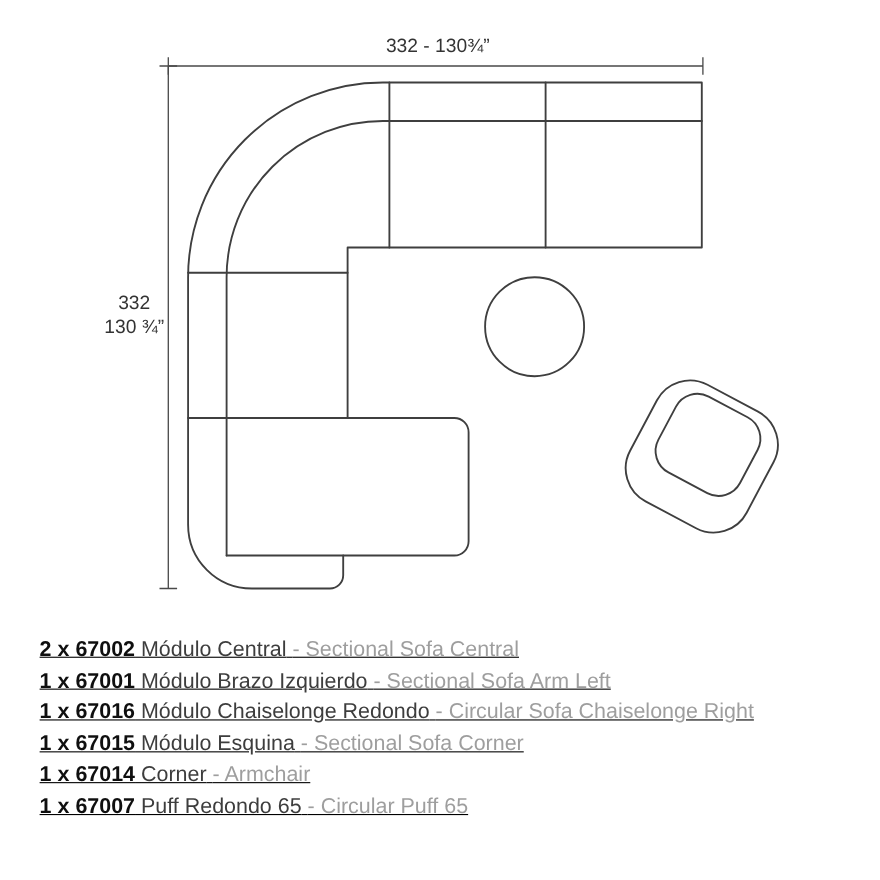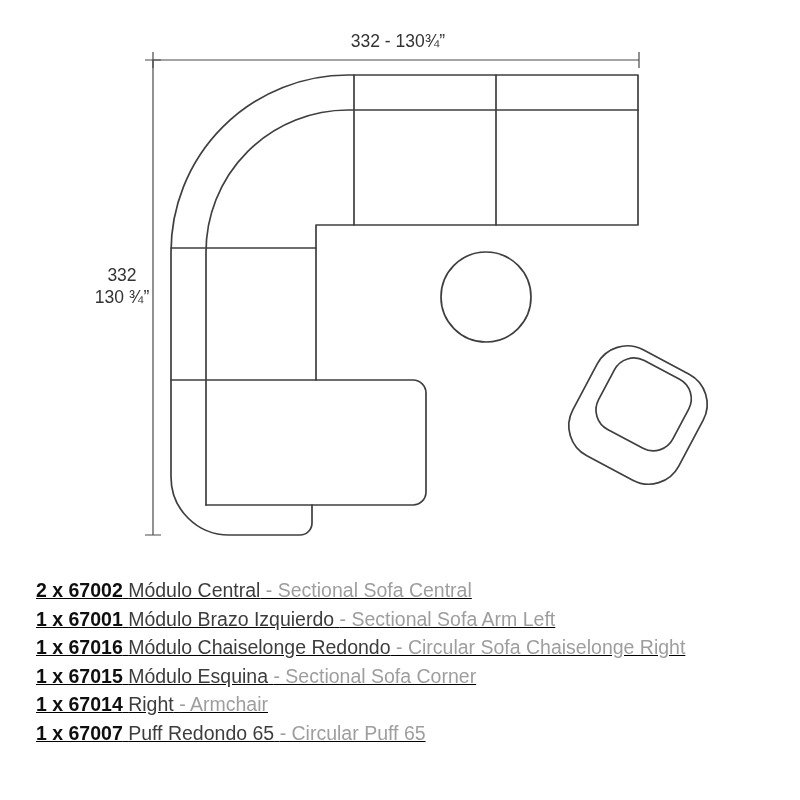--- a/index.html
+++ b/index.html
@@ -116,21 +116,21 @@
     </div>
 
     <div class="part-row">
       <span class="code">1 x 67015</span>
       <span class="es">Módulo Esquina</span>
       <span class="en">- Sectional Sofa Corner</span>
     </div>
 
     <div class="part-row">
       <span class="code">1 x 67014</span>
-      <span class="es">Right</span>
+      <span class="es">Corner</span>
       <span class="en">- Armchair</span>
     </div>
 
     <div class="part-row">
       <span class="code">1 x 67007</span>
       <span class="es">Puff Redondo 65</span>
       <span class="en">- Circular Puff 65</span>
     </div>
 
   </div>

